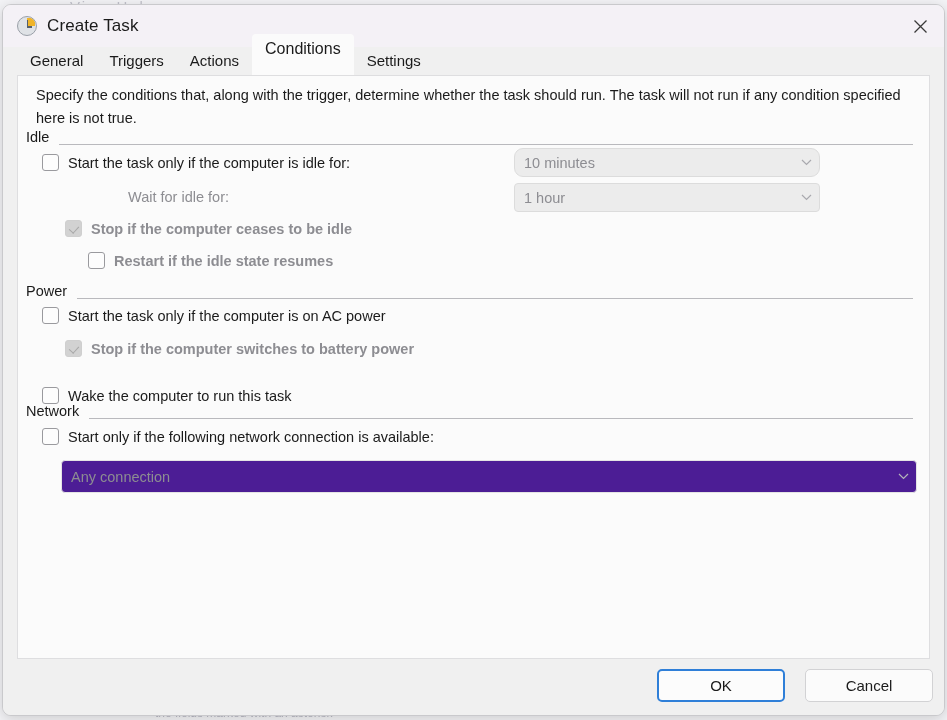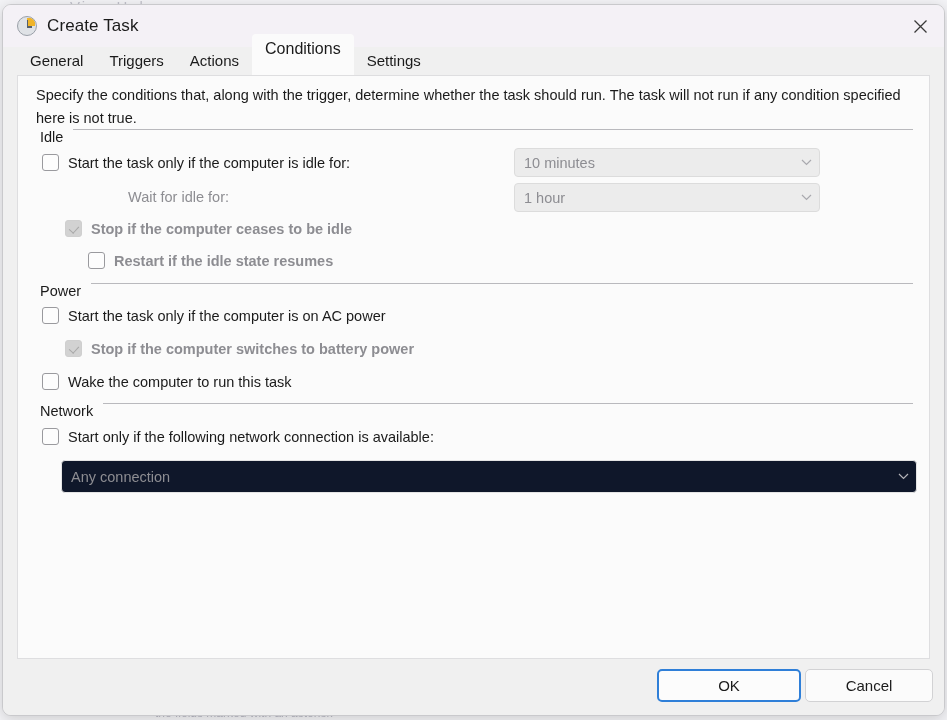--- a/index.html
+++ b/index.html
@@ -166,22 +166,22 @@
     width: 884px;
     font-size: 14.5px;
     color: #1a1a1a;
     line-height: 23px;
   }
 
   
   .group-head {
     position: absolute;
     display: flex;
-    align-items: flex-start;
-    left: 22px;
+    align-items: flex-end;
+    left: 8px;
     right: 16px;
   }
   .group-label {
     font-size: 14.5px;
     color: #1a1a1a;
     white-space: nowrap;
     padding-right: 10px;
   }
   .group-rule {
     flex: 1 1 auto;
@@ -243,21 +243,21 @@
     border: 1px solid #dcdcdc;
     border-radius: 4px;
     display: flex;
     align-items: center;
     cursor: default;
   }
   .combo.disabled {
     background: #ececec;
   }
   .combo.light {
-    background: #0f172a;
+    background: #4c1d95;
     border-color: #e4e4e4;
   }
   .combo-value {
     font-size: 14.5px;
     color: #8d8d92;
     padding-left: 9px;
     flex: 1 1 auto;
     white-space: nowrap;
     overflow: hidden;
   }
@@ -337,21 +337,21 @@
     <div class="group-head" style="top:53px;">
       <span class="group-label">Idle</span>
       <span class="group-rule"></span>
     </div>
 
     <div class="row" style="left:24px; top:78px;">
       <span class="cb"></span>
       <span class="cb-label">Start the task only if the computer is idle for:</span>
     </div>
 
-    <div class="combo disabled" style="left:496px; top:72px; width:306px; height:29px;">
+    <div class="combo disabled" style="left:496px; top:72px; width:306px; height:29px;border-radius:9px;">
       <span class="combo-value">10 minutes</span>
       <span class="combo-arrow">
         <svg width="11" height="7" viewBox="0 0 11 7">
             <path d="M1 1 L5.5 5.5 L10 1" stroke="#a9a9ae" stroke-width="1.2" fill="none"></path>
           </svg>
       </span>
     </div>
 
     <div class="row" style="left:110px; top:113px;">
       <span class="plain-label">Wait for idle for:</span>
@@ -384,21 +384,21 @@
     <div class="row" style="left:24px; top:231px;">
       <span class="cb"></span>
       <span class="cb-label">Start the task only if the computer is on AC power</span>
     </div>
 
     <div class="row" style="left:47px; top:264px;">
       <span class="cb checked-disabled"></span>
       <span class="cb-label dim">Stop if the computer switches to battery power</span>
     </div>
 
-    <div class="row" style="left:24px; top:297px;justify-content:space-between;">
+    <div class="row" style="left:24px; top:311px;justify-content:space-between;">
       <span class="cb"></span>
       <span class="cb-label">Wake the computer to run this task</span>
     </div>
 
     <div class="group-head" style="top:327px;">
       <span class="group-label">Network</span>
       <span class="group-rule"></span>
     </div>
 
     <div class="row" style="left:24px; top:352px;">
@@ -411,17 +411,17 @@
       <span class="combo-arrow">
         <svg width="11" height="7" viewBox="0 0 11 7">
             <path d="M1 1 L5.5 5.5 L10 1" stroke="#b4b4b9" stroke-width="1.2" fill="none"></path>
           </svg>
       </span>
     </div>
 
   </div>
 
   <div class="footer">
-    <div class="btn primary" style="left:654px; width:144px;">OK</div>
+    <div class="btn primary" style="left:654px; width:128px;">OK</div>
     <div class="btn" style="left:802px; width:128px;">Cancel</div>
   </div>
 
 </div>
 
 </body></html>

